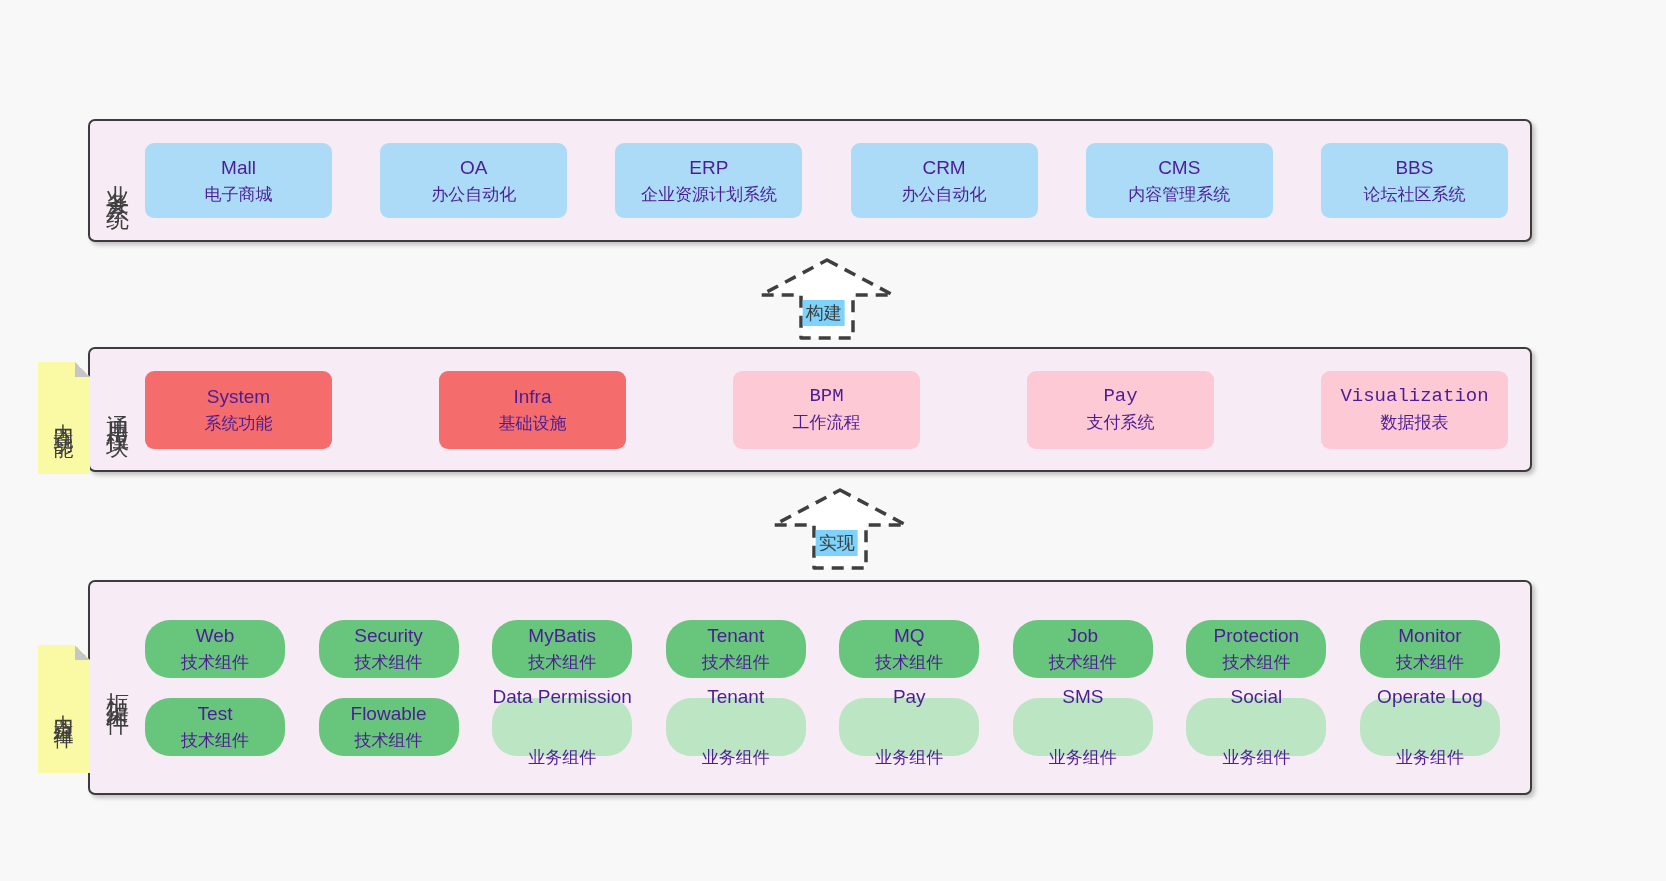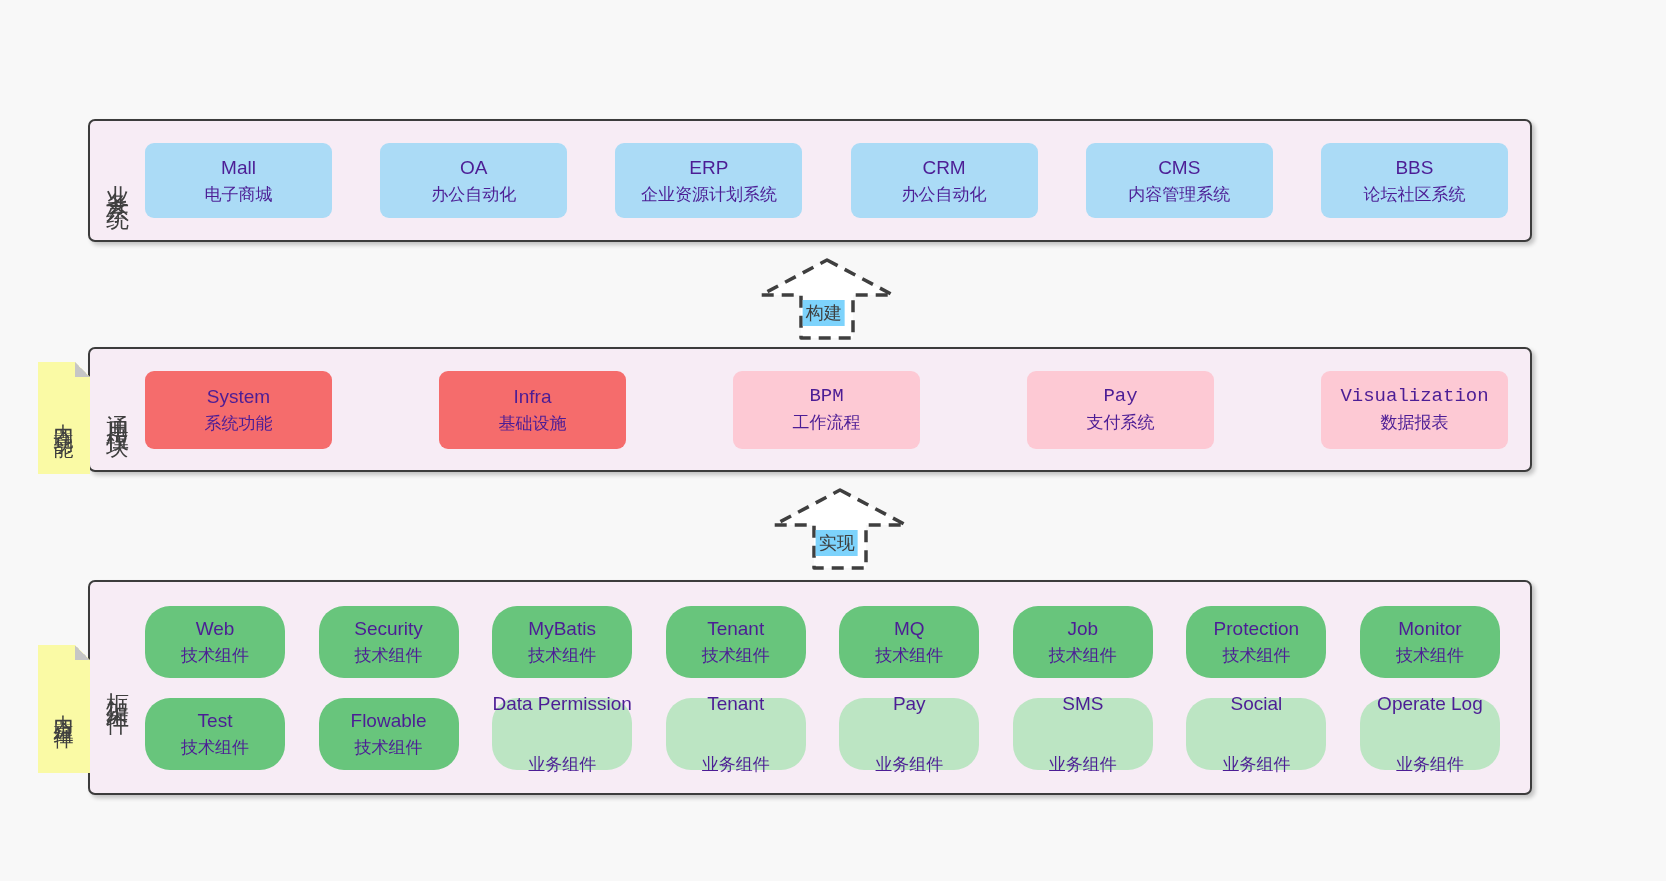--- a/index.html
+++ b/index.html
@@ -30,21 +30,21 @@
   .rows .boxes { padding:0; }
 
   .box {
     display:flex; flex-direction:column; justify-content:center; align-items:center;
     text-align:center; border-radius:9px; color:#4c1d95;
   }
   .box .en { font-size:19px; line-height:1.25; }
   .box .zh { font-size:17px; line-height:1.25; margin-top:5px; }
   .boxes-6 .box { width:187px; height:75px; }
   .layer-middle .boxes-6 .box { height:78px; }
-  .boxes-8 .box { width:140px; height:72px;border-radius:25px; }
+  .boxes-8 .box { width:140px; height:58px;border-radius:25px; }
 
   .blue        { background:#abdbf6; }
   .red         { background:#f56c6c; }
   .pink        { background:#fdc9d4;font-family:Liberation Mono, monospace; }
   .green       { background:#68c57c; }
   .green-light { background:#bce5c3;gap:34px; }
 
   
   .arrow { position:absolute; width:140px; height:86px; }
   .arrow-1 { left:757px; top:256px; }

